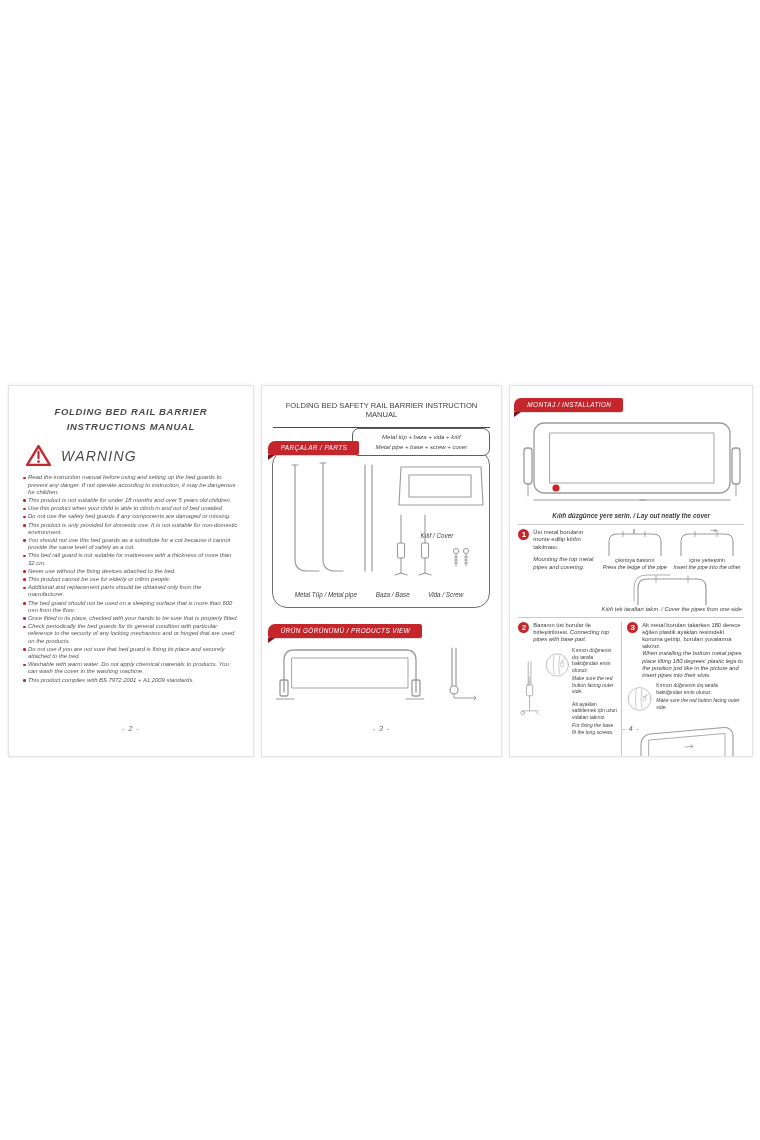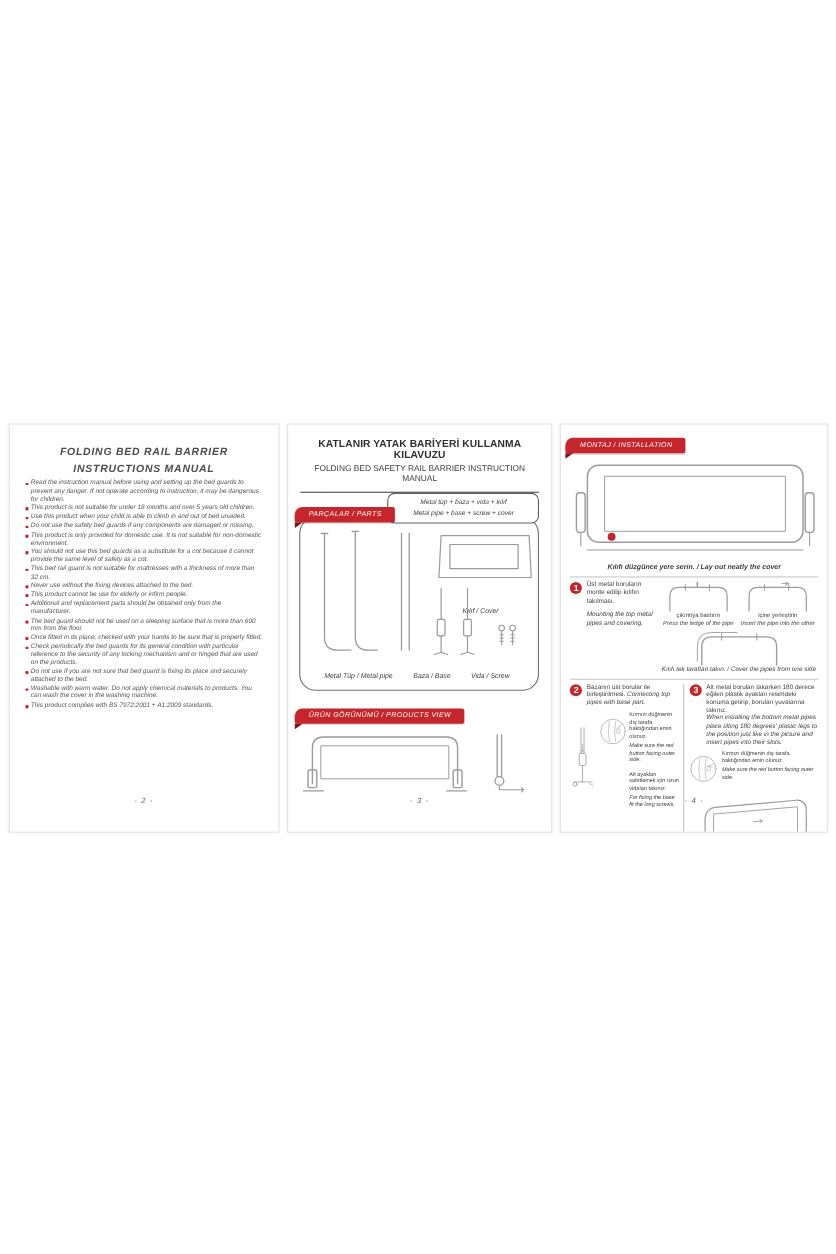--- a/index.html
+++ b/index.html
@@ -92,20 +92,30 @@
 </head>
 <body>
 
 <div class="doc-strip">
 
   <div class="page page1">
     <div class="p1-title">
       <div>FOLDING BED RAIL BARRIER</div>
       <div>INSTRUCTIONS MANUAL</div>
     </div>
+    <div class="warning-row">
+      <span>
+        <svg width="27" height="25" viewBox="0 0 30 27">
+          <path d="M15,3 L27.6,24 L2.4,24 Z" fill="none" stroke="#c5262c" stroke-width="2.6" stroke-linejoin="round"></path>
+          <line x1="15" y1="9.5" x2="15" y2="16.5" stroke="#c5262c" stroke-width="2.4" stroke-linecap="round"></line>
+          <circle cx="15" cy="20.3" r="1.5" fill="#c5262c"></circle>
+        </svg>
+      </span>
+      <span class="warn-word">WARNING</span>
+    </div>
     <ul class="warnings">
         <li>Read the instruction manual before using and setting up the bed guards to prevent any danger. If not operate according to instruction, it may be dangerous for children.</li>
         <li>This product is not suitable for under 18 months and over 5 years old children.</li>
         <li>Use this product when your child is able to climb in and out of bed unaided.</li>
         <li>Do not use the safety bed guards if any components are damaged or missing.</li>
         <li>This product is only provided for domestic use. It is not suitable for non-domestic environment.</li>
         <li>You should not use this bed guards as a substitute for a cot because it cannot provide the same level of safety as a cot.</li>
         <li>This bed rail guard is not suitable for mattresses with a thickness of more than 32 cm.</li>
         <li>Never use without the fixing devices attached to the bed.</li>
         <li>This product cannot be use for elderly or infirm people.</li>
@@ -114,21 +124,20 @@
         <li>Once fitted in its place, checked with your hands to be sure that is properly fitted.</li>
         <li>Check periodically the bed guards for its general condition with particular reference to the security of any locking mechanism and or hinged that are used on the products.</li>
         <li>Do not use if you are not sure that bed guard is fixing its place and securely attached to the bed.</li>
         <li>Washable with warm water. Do not apply chemical materials to products. You can wash the cover in the washing machine.</li>
         <li>This product complies with BS 7972:2001 + A1:2009 standards.</li>
       </ul>
     <div class="page-num">- 2 -</div>
   </div>
 
   <div class="page page2">
-    <div class="p2-title">KATLANIR YATAK BARİYERİ KULLANMA KILAVUZU</div>
     <div class="p2-sub">FOLDING BED SAFETY RAIL BARRIER INSTRUCTION MANUAL</div>
     <hr class="p2-rule">
 
     <div class="parts-wrap">
       <div class="ribbon parts-ribbon">PARÇALAR / PARTS</div>
       <div class="note-box">
         <div>Metal tüp + baza + vida + kılıf</div>
         <div>Metal pipe + base + screw + cover</div>
       </div>
       <div class="parts-box">

